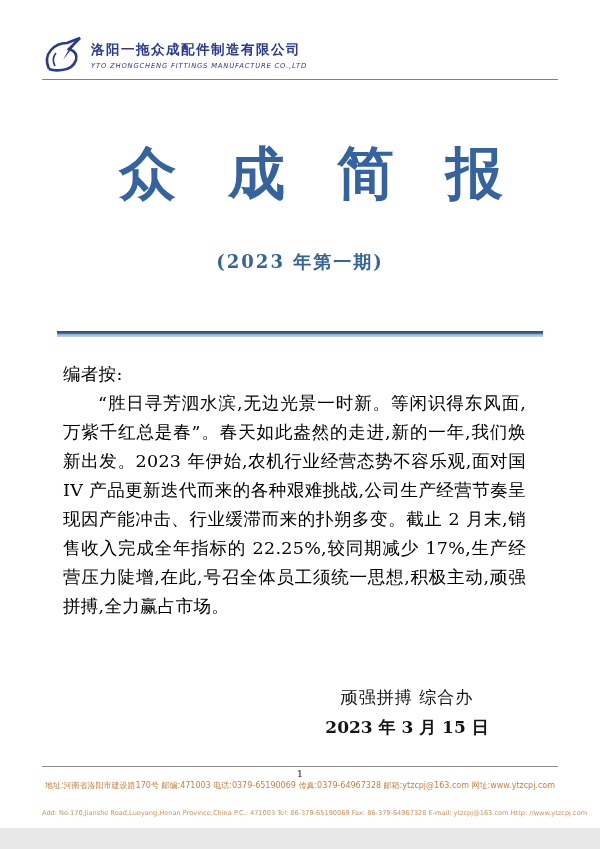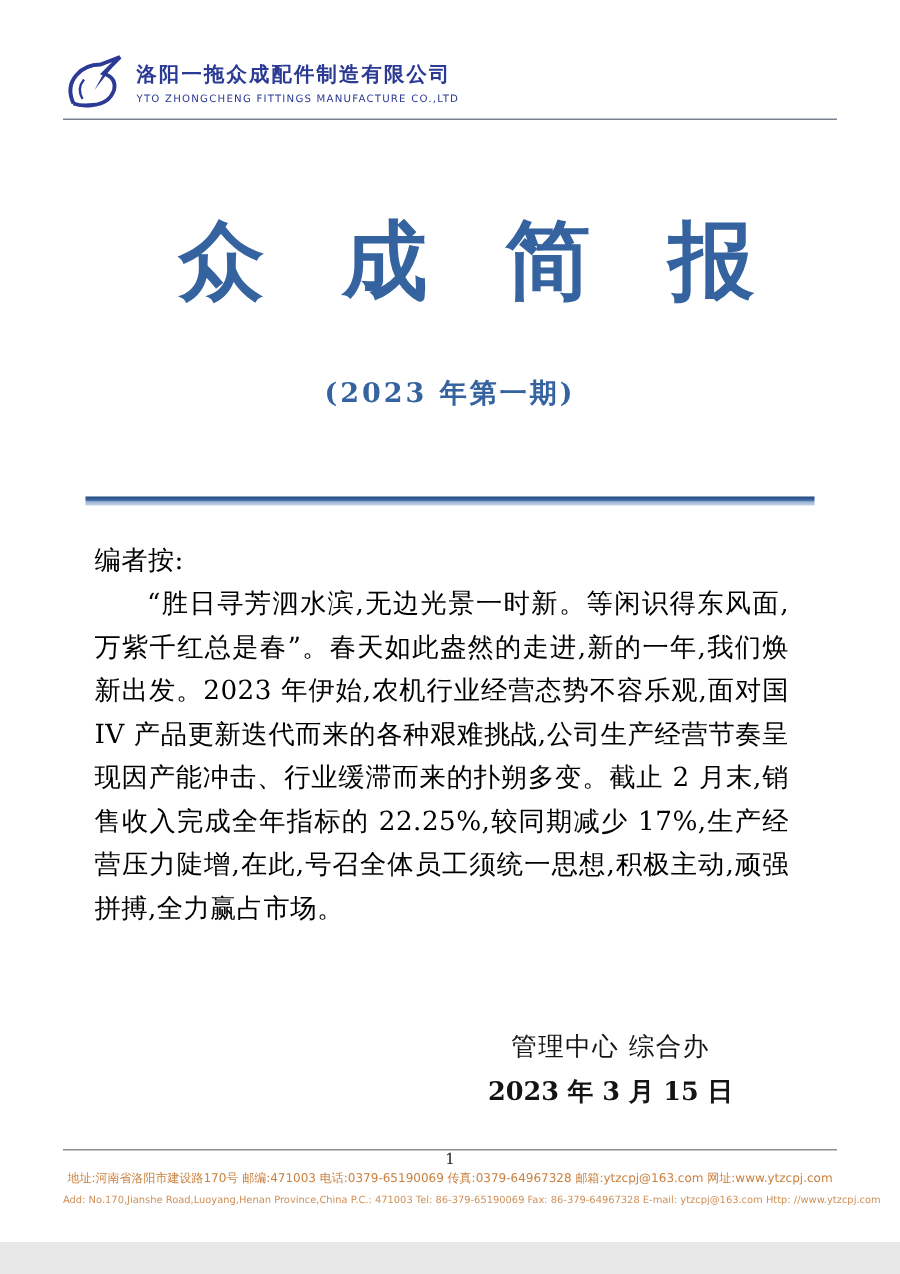--- a/index.html
+++ b/index.html
@@ -22,21 +22,21 @@
   .logo-block { display:flex; align-items:center; gap:7px; }
   .logo-icon svg { width:42px; height:38px; display:block; }
   .company-names { display:flex; flex-direction:column; }
   .company-cn {
     color:#2b3a94; font-weight:bold; font-size:13.5px;
     letter-spacing:1.5px; font-family:"DejaVu Sans","Liberation Sans",sans-serif;
     white-space:nowrap;
   }
   .company-en {
     color:#2b3a94; font-size:6.8px; letter-spacing:0.8px; margin-top:3px;
-    font-family:"DejaVu Sans","Liberation Sans",sans-serif; white-space:nowrap;
+    font-family:"DejaVu Sans","Liberation Sans",sans-serif; white-space:nowrap;font-style:italic;
   }
   .slogan {
     color:#2b3a94; font-style:italic; font-weight:bold;
     font-size:17px; letter-spacing:3px; padding-bottom:3px; white-space:nowrap;
   }
 
   
   .doc-title {
     position:absolute; top:136px; left:0; right:0;
     text-align:center;
@@ -81,21 +81,21 @@
   .footer-rule { border-top:1px solid #8d8d8d; height:0; }
   .page-num {
     text-align:center; font-size:10px; color:#222; margin-top:1px; line-height:11px;
   }
   .addr-cn {
     margin-top:2px; text-align:center; color:#c9813f;
     font-size:8px; line-height:10px; white-space:nowrap;
     font-family:"DejaVu Sans","Liberation Sans",sans-serif;
   }
   .addr-en {
-    margin-top:5px; text-align:center; color:#cf9058;
+    margin-top:18px; text-align:center; color:#cf9058;
     font-size:6.6px; line-height:9px; white-space:nowrap;
     font-family:"DejaVu Sans","Liberation Sans",sans-serif;
   }
 </style>
 </head>
 <body>
 
 <div class="page">
 
   <div class="header">
@@ -118,21 +118,21 @@
   <div class="doc-issue">(2023 年第一期)</div>
 
   <div class="divider"></div>
 
   <div class="body-text">
     <span class="editor-label">编者按:</span>
     <p class="paragraph">“胜日寻芳泗水滨,无边光景一时新。等闲识得东风面,万紫千红总是春”。春天如此盎然的走进,新的一年,我们焕新出发。2023 年伊始,农机行业经营态势不容乐观,面对国 IV 产品更新迭代而来的各种艰难挑战,公司生产经营节奏呈现因产能冲击、行业缓滞而来的扑朔多变。截止 2 月末,销售收入完成全年指标的 22.25%,较同期减少 17%,生产经营压力陡增,在此,号召全体员工须统一思想,积极主动,顽强拼搏,全力赢占市场。</p>
   </div>
 
   <div class="signature">
-    <div class="sig-dept">管理中心  综合办</div>
+    <div class="sig-dept">顽强拼搏  综合办</div>
     <div class="sig-date">2023 年 3 月 15 日</div>
   </div>
 
   <div class="footer">
     <div class="footer-rule"></div>
     <div class="page-num">1</div>
     <div class="addr-cn">地址:河南省洛阳市建设路170号  邮编:471003  电话:0379-65190069  传真:0379-64967328  邮箱:ytzcpj@163.com  网址:www.ytzcpj.com</div>
     <div class="addr-en">Add: No.170,Jianshe Road,Luoyang,Henan Province,China  P.C.: 471003  Tel: 86-379-65190069  Fax: 86-379-64967328  E-mail: ytzcpj@163.com  Http: //www.ytzcpj.com</div>
   </div>
 

